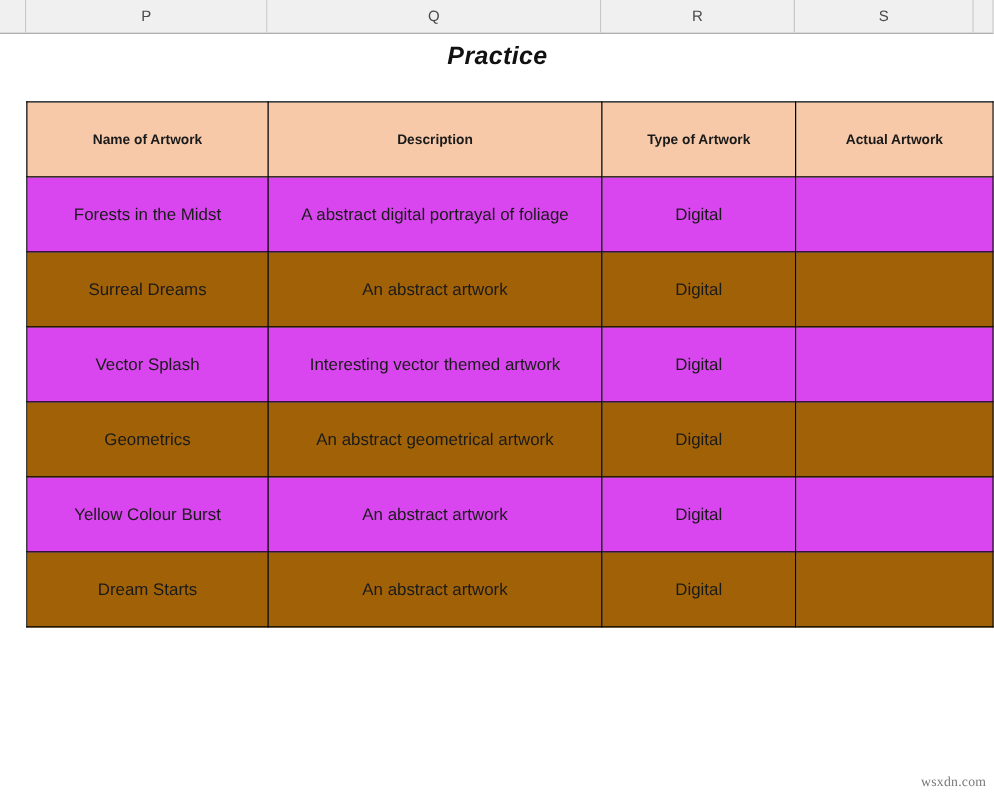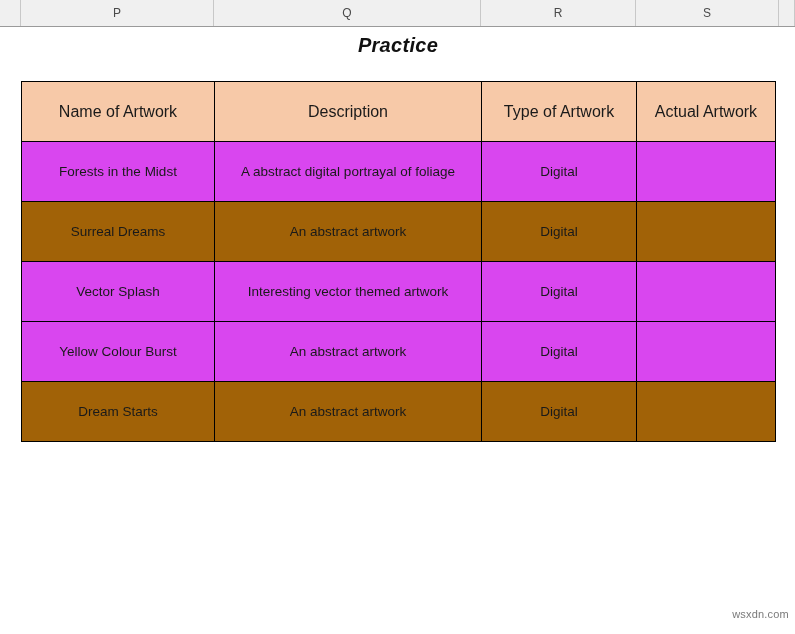--- a/index.html
+++ b/index.html
@@ -73,44 +73,44 @@
     border: 1.6px solid #000000;
     box-sizing: border-box;
     text-align: center;
     vertical-align: middle;
     color: #1a1a1a;
     padding: 0 6px;
   }
   #artwork-table thead th {
     height: 60px;
     background: #f7c9a8;
-    font-size: 16px;
-    font-weight: normal;
+    font-size: 11px;
+    font-weight: bold;
   }
   #artwork-table tbody td {
     height: 60px;
     font-size: 13.5px;
     font-weight: normal;
   }
   tr.row-white td { background: #d946ef; }
   tr.row-tint  td { background: #a16207; }
 
   .c-name  { width: 193px; }
   .c-desc  { width: 267px; }
   .c-type  { width: 155px; }
-  .c-art   { width: 139px; }
+  .c-art   { width: 158px; }
 
   
   #watermark {
     position: absolute;
     right: 6px;
-    bottom: 14px;
+    bottom: 2px;
     font-size: 11px;
     color: #7a7a7a;
-    font-family: Liberation Sans, sans-serif;
+    font-family: Liberation Serif, serif;
     letter-spacing: 0.2px;
   }
 </style>
 </head>
 <body>
 
 <div id="column-header-strip">
     <div class="col-head corner" style="width: 21px;"></div>
     <div class="col-head" style="width: 193px;">P</div>
     <div class="col-head" style="width: 267px;">Q</div>
@@ -142,20 +142,26 @@
         <td class="c-desc">An abstract artwork</td>
         <td class="c-type">Digital</td>
         <td class="c-art"></td>
       </tr>
       <tr class="row-white">
         <td class="c-name">Vector Splash</td>
         <td class="c-desc">Interesting vector themed artwork</td>
         <td class="c-type">Digital</td>
         <td class="c-art"></td>
       </tr>
+      <tr class="row-tint">
+        <td class="c-name">Geometrics</td>
+        <td class="c-desc">An abstract geometrical artwork</td>
+        <td class="c-type">Digital</td>
+        <td class="c-art"></td>
+      </tr>
       <tr class="row-white">
         <td class="c-name">Yellow Colour Burst</td>
         <td class="c-desc">An abstract artwork</td>
         <td class="c-type">Digital</td>
         <td class="c-art"></td>
       </tr>
       <tr class="row-tint">
         <td class="c-name">Dream Starts</td>
         <td class="c-desc">An abstract artwork</td>
         <td class="c-type">Digital</td>

